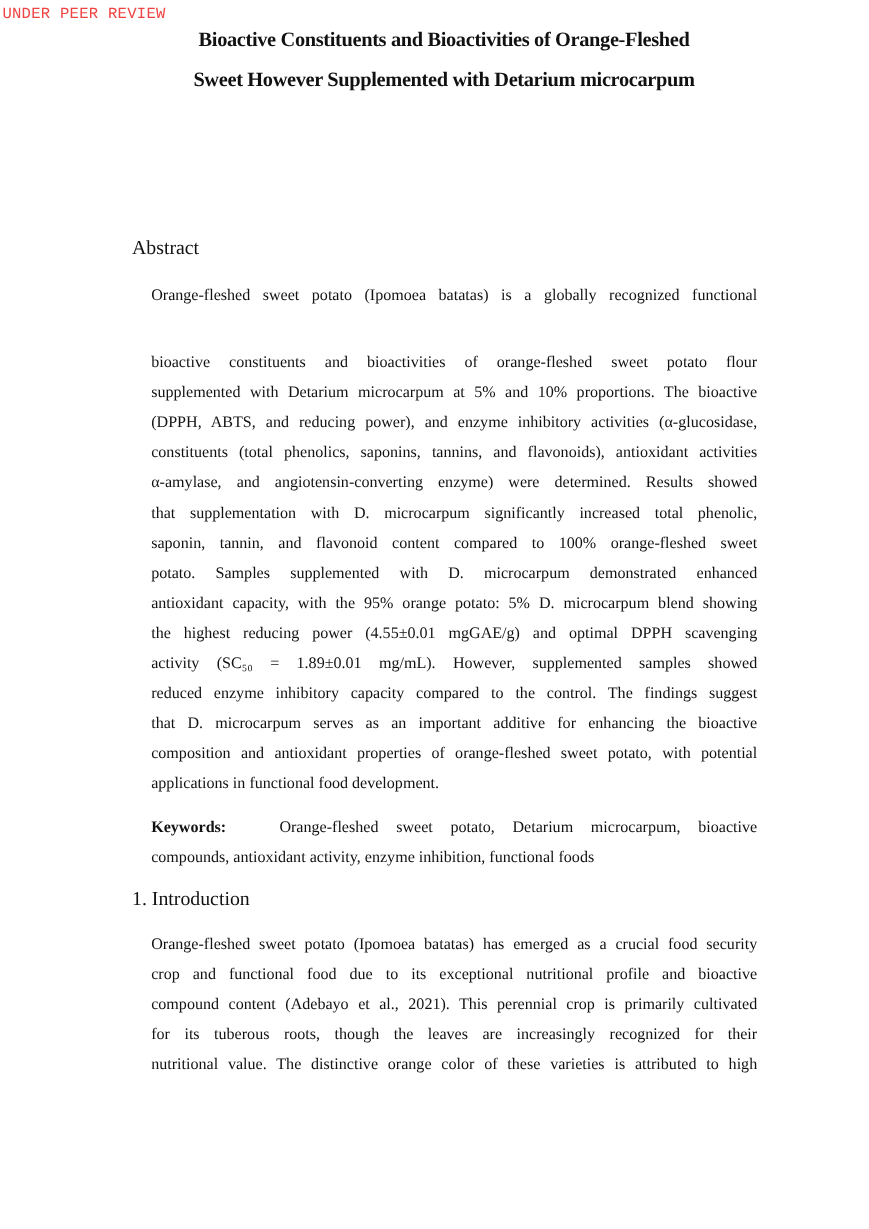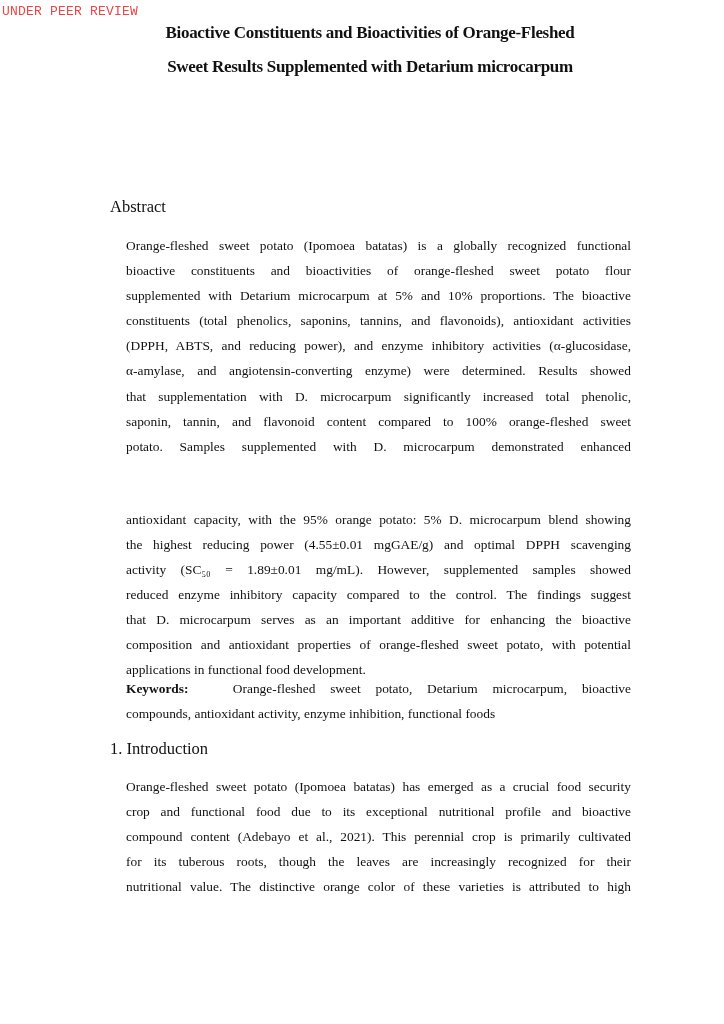--- a/index.html
+++ b/index.html
@@ -71,38 +71,38 @@
     }
     .kw-label { font-weight: bold; }
   </style>
 </head>
 <body>
 
 <div class="watermark">UNDER PEER REVIEW</div>
 
 <div class="title">
   <span>Bioactive Constituents and Bioactivities of Orange-Fleshed</span>
-  <span>Sweet Results Supplemented with Detarium microcarpum</span>
+  <span>Sweet However Supplemented with Detarium microcarpum</span>
 </div>
 
 <div class="content">
 
   <div class="heading" style="top:197px;">Abstract</div>
 
   <div class="para" style="top:233px;">
     <span class="line" style="white-space: normal;">Orange-fleshed sweet potato (Ipomoea batatas) is a globally recognized functional</span>
-    <span class="line" style="white-space: normal;">bioactive constituents and bioactivities of orange-fleshed sweet potato flour</span>
+    <span class="line" style="white-space: normal; margin-top: 31px;">bioactive constituents and bioactivities of orange-fleshed sweet potato flour</span>
     <span class="line" style="white-space: normal;">supplemented with Detarium microcarpum at 5% and 10% proportions. The bioactive</span>
+    <span class="line" style="white-space: normal;">(DPPH, ABTS, and reducing power), and enzyme inhibitory activities (α-glucosidase,</span>
     <span class="line" style="white-space: normal;">constituents (total phenolics, saponins, tannins, and flavonoids), antioxidant activities</span>
-    <span class="line" style="white-space: normal;">(DPPH, ABTS, and reducing power), and enzyme inhibitory activities (α-glucosidase,</span>
     <span class="line" style="white-space: normal;">α-amylase, and angiotensin-converting enzyme) were determined. Results showed</span>
     <span class="line" style="white-space: normal;">that supplementation with D. microcarpum significantly increased total phenolic,</span>
     <span class="line" style="white-space: normal;">saponin, tannin, and flavonoid content compared to 100% orange-fleshed sweet</span>
     <span class="line" style="white-space: normal;">potato. Samples supplemented with D. microcarpum demonstrated enhanced</span>
-    <span class="line" style="white-space: normal; margin-top: 48px;">antioxidant capacity, with the 95% orange potato: 5% D. microcarpum blend showing</span>
+    <span class="line" style="white-space: normal;">antioxidant capacity, with the 95% orange potato: 5% D. microcarpum blend showing</span>
     <span class="line" style="white-space: normal;">the highest reducing power (4.55±0.01 mgGAE/g) and optimal DPPH scavenging</span>
     <span class="line" style="white-space: normal;">activity (SC₅₀ = 1.89±0.01 mg/mL). However, supplemented samples showed</span>
     <span class="line" style="white-space: normal;">reduced enzyme inhibitory capacity compared to the control. The findings suggest</span>
     <span class="line" style="white-space: normal;">that D. microcarpum serves as an important additive for enhancing the bioactive</span>
     <span class="line" style="white-space: normal;">composition and antioxidant properties of orange-fleshed sweet potato, with potential</span>
     <span class="line last" style="white-space: normal;">applications in functional food development.</span>
   </div>
 
   <div class="para" style="top:676px;">
     <span class="line" style="white-space: normal;"><span class="kw-label">Keywords:</span>&nbsp;&nbsp;&nbsp;<span>Orange-fleshed sweet potato, Detarium microcarpum, bioactive</span></span>

